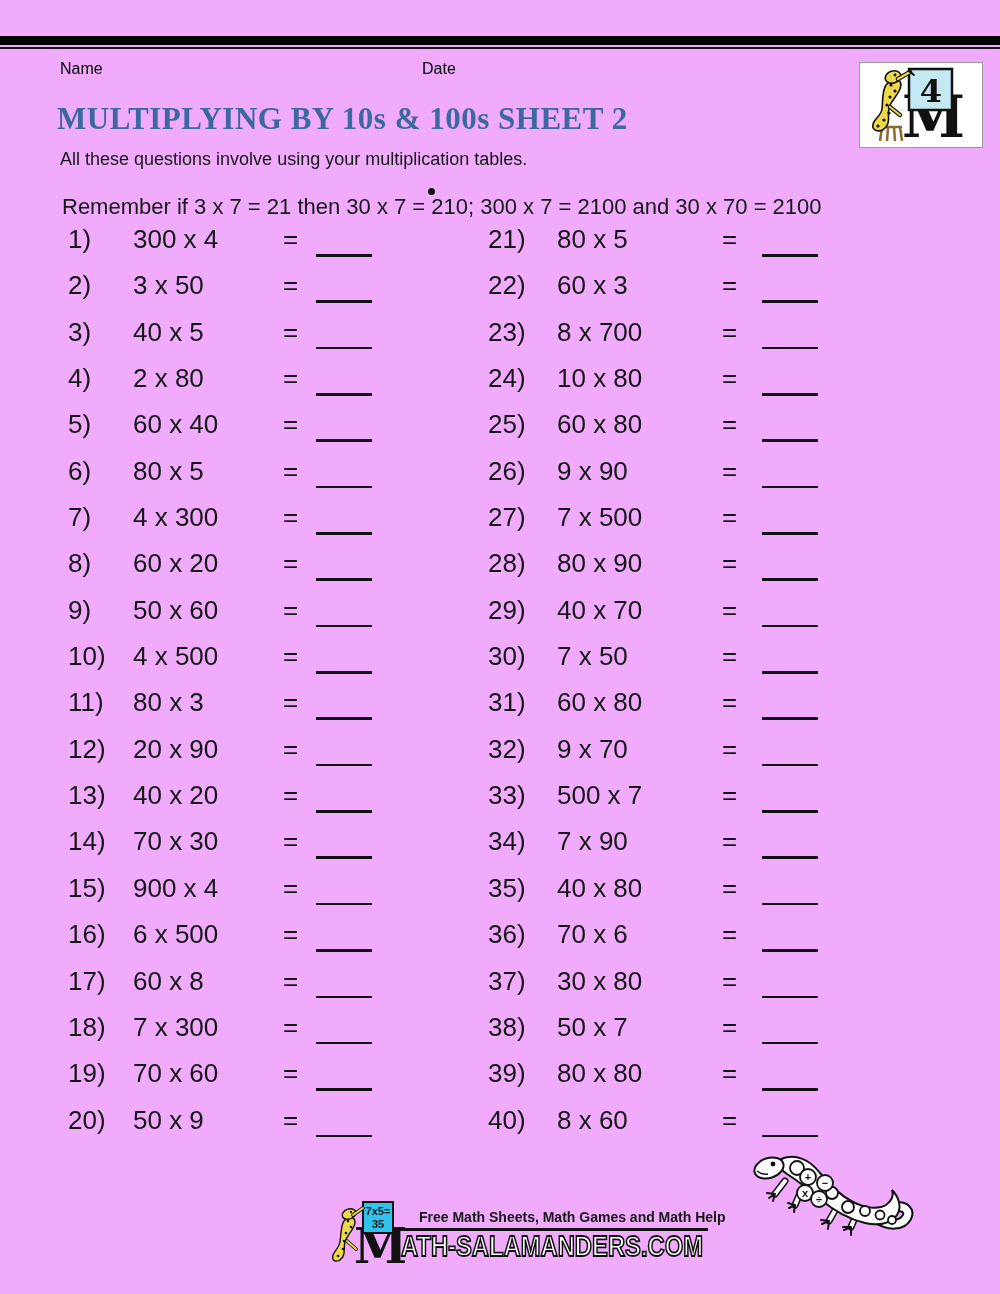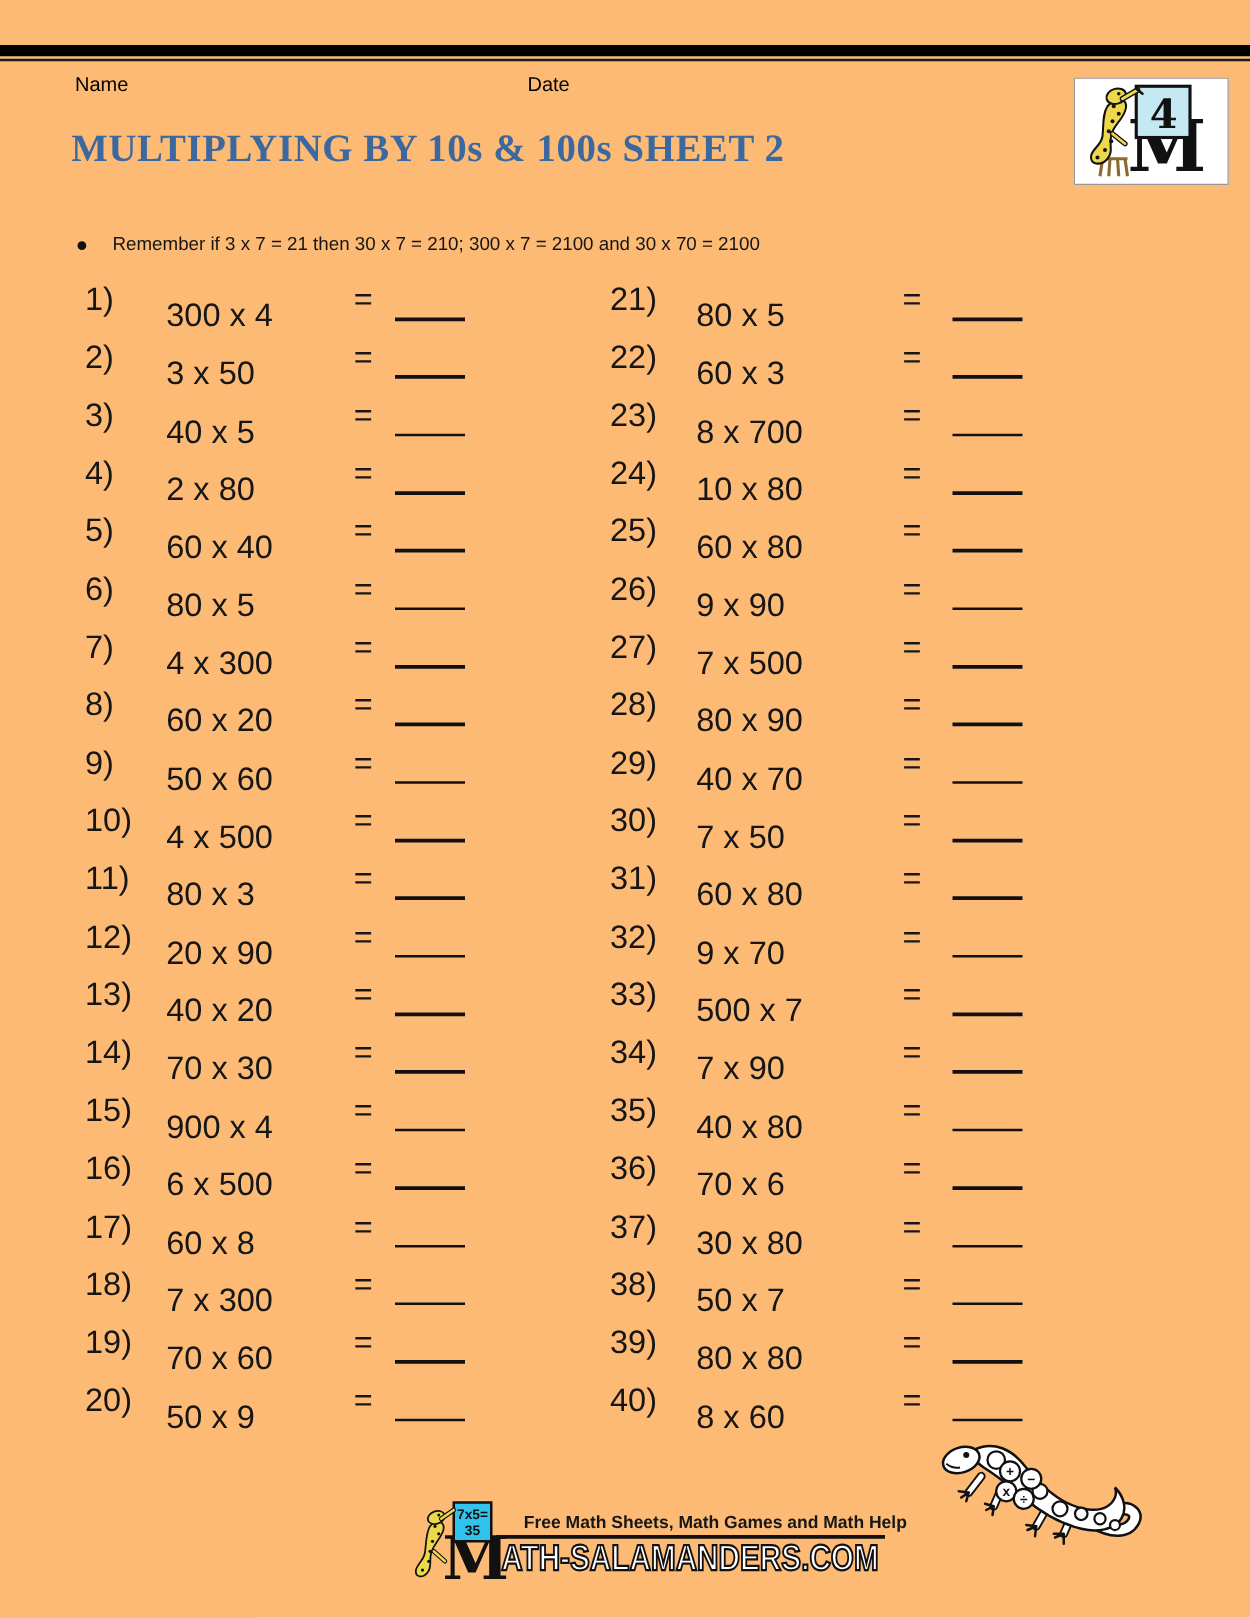--- a/index.html
+++ b/index.html
@@ -1,37 +1,37 @@
 <!DOCTYPE html>
 <html><head>
 <meta charset="utf-8">
 <style>
   html,body{margin:0;padding:0;}
   body{width:1000px;height:1294px;background:#fff;font-family:"Liberation Sans",sans-serif;color:#111;}
-  .page{position:relative;width:1000px;height:1294px;background:#fdba74;overflow:hidden;}
+  .page{position:relative;width:1000px;height:1294px;background:#f0abfc;overflow:hidden;}
 
   .band-thick{position:absolute;top:36px;left:0;width:1000px;height:9px;background:#000;}
   .band-thin{position:absolute;top:47px;left:0;width:1000px;height:2px;background:#1a1a1a;}
 
   .name-label{position:absolute;top:60px;left:60px;font-size:16px;color:#000;}
   .date-label{position:absolute;top:60px;left:422px;font-size:16px;color:#000;}
 
   .grade-badge{position:absolute;top:62px;left:859px;width:124px;height:86px;background:#fff;border:1.5px solid #999;box-sizing:border-box;}
   .grade-badge svg{position:absolute;top:0;left:0;}
 
   .page-title{position:absolute;top:101px;left:57px;font-family:"Liberation Serif",serif;font-size:31px;font-weight:600;letter-spacing:0.5px;color:#3C68A0;white-space:nowrap;text-align:right;}
   .subtitle{position:absolute;top:149px;left:60px;font-size:18px;color:#161616;}
-  .bullet-row{position:absolute;top:187px;left:62px;font-size:15px;color:#161616;display:flex;align-items:center;}
+  .bullet-row{position:absolute;top:187px;left:62px;font-size:22px;color:#161616;display:flex;align-items:center;flex-direction:column;}
   .bullet-dot{display:inline-block;width:7px;height:7px;border-radius:50%;background:#111;margin-right:21px;position:relative;top:1px;}
 
   .problems-grid{position:absolute;top:224px;left:0;width:1000px;}
   .p-row{position:relative;height:46.35px;}
   .p-row span{position:absolute;top:0;font-size:26px;line-height:30px;color:#161616;white-space:nowrap;}
   .p-num{left:68px;}
-  .p-expr{left:133px;margin-top:13px;}
+  .p-expr{left:133px;}
   .p-eq{left:283px;}
   .p-blank{position:absolute;left:316px;top:30px;width:56px;height:2.5px;background:#111;}
   .p-num.r{left:488px;text-align:center;}
   .p-expr.r{left:557px;}
   .p-eq.r{left:722px;}
   .p-blank.r{left:762px;}
 
   .footer-logo{position:absolute;left:330px;top:1197px;}
   .footer-tagline{position:absolute;left:419px;top:1209px;font-size:14px;font-weight:bold;color:#161616;white-space:nowrap;}
   .footer-underline{position:absolute;left:397px;top:1228px;width:311px;height:3px;background:#111;}
@@ -79,20 +79,21 @@
         <circle cx="30" cy="34" r="1.6" fill="#111"></circle>
           <circle cx="27" cy="42" r="1.6" fill="#111"></circle>
         <circle cx="29" cy="50" r="1.6" fill="#111"></circle>
           <circle cx="24" cy="57" r="1.6" fill="#111"></circle>
         <circle cx="18" cy="63" r="1.6" fill="#111"></circle>
       </g>
     </svg>
   </div>
 
   <div class="page-title">MULTIPLYING BY 10s &amp; 100s SHEET 2</div>
+  <div class="subtitle">All these questions involve using your multiplication tables.</div>
 
   <div class="bullet-row">
     <span class="bullet-dot"></span>
     <span>Remember if 3 x 7 = 21 then 30 x 7 = 210; 300 x 7 = 2100 and 30 x 70 = 2100</span>
   </div>
 
   <div class="problems-grid">
       <div class="p-row">
         <span class="p-num">1)</span>
         <span class="p-expr">300 x 4</span>

